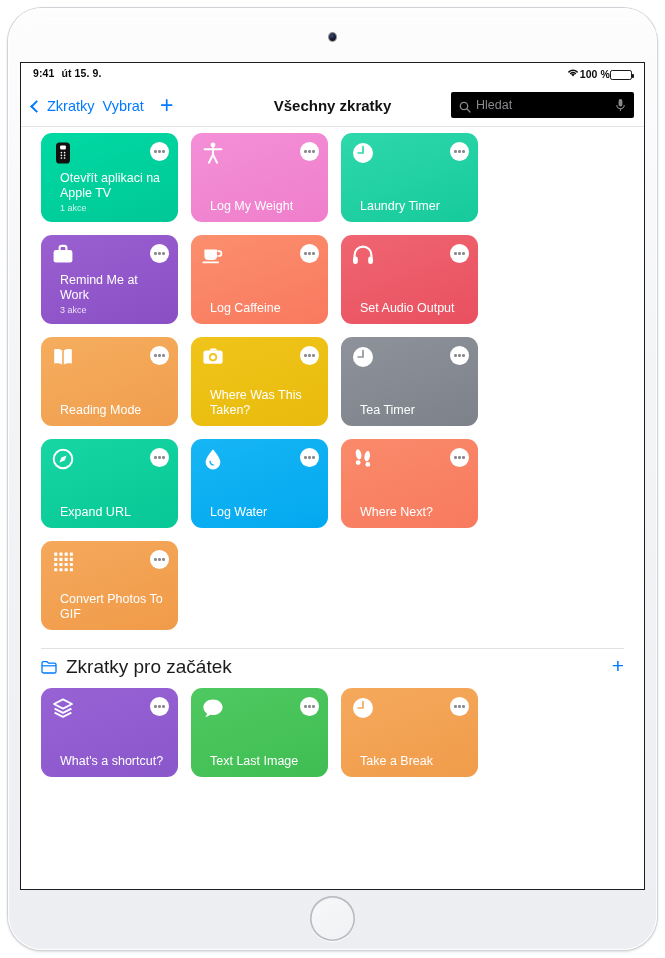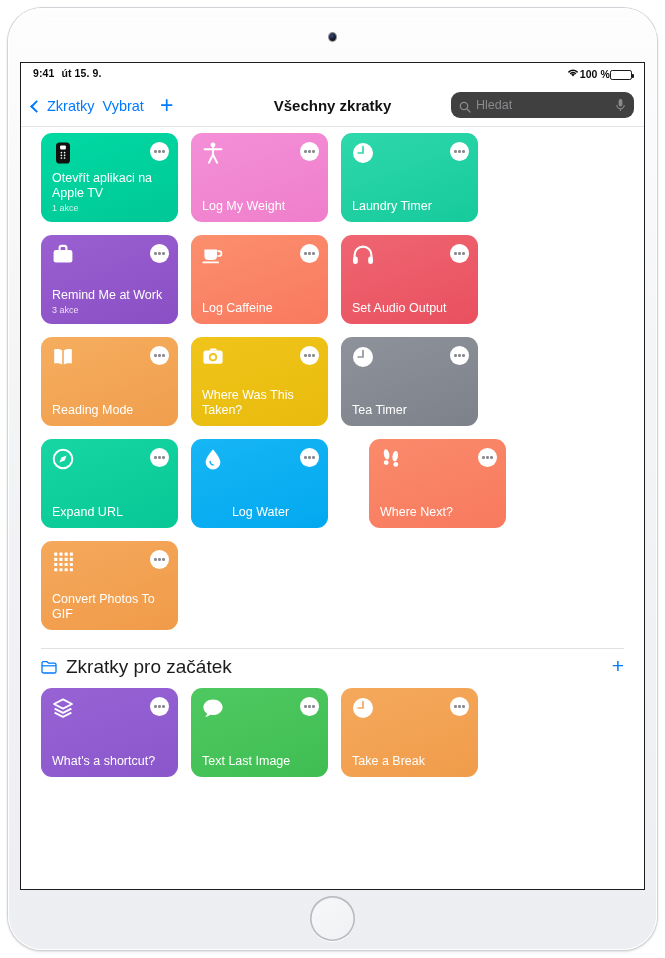--- a/index.html
+++ b/index.html
@@ -154,22 +154,22 @@
     font-size: 15px;
     font-weight: bold;
     color: #111;
     pointer-events: none;
   }
   #search-field {
     position: absolute;
     right: 10px; top: 9px;
     width: 183px;
     height: 26px;
-    background: #404040;
-    border-radius: 9px;
+    background: #000000;
+    border-radius: 2px;
     display: flex;
     align-items: center;
     padding: 0 8px;
     gap: 5px;
   }
   .search-glyph { width: 12px; height: 12px; flex: none; }
   .search-placeholder {
     flex: 1;
     font-size: 12.5px;
     color: #8a8a8f;
@@ -220,21 +220,21 @@
     gap: 1.6px;
   }
   .tile-dots i {
     width: 2.6px; height: 2.6px;
     border-radius: 50%;
     background: #8b8b90;
     display: block;
   }
   .tile-text {
     position: absolute;
-    left: 11px;
+    left: 19px;
     right: 9px;
     bottom: 8px;
   }
   .tile-name {
     font-size: 12.5px;
     color: #ffffff;
     line-height: 15px;
     word-wrap: break-word;
   }
   .tile-sub {
@@ -495,37 +495,37 @@
           </span>
           <span class="tile-dots">
             <i></i>
             <i></i>
             <i></i>
           </span>
           <div class="tile-text">
             <div class="tile-name">Expand URL</div>
           </div>
         </div>
-        <div class="tile" style="background: linear-gradient(160deg, rgb(23, 182, 245) 0%, rgb(2, 168, 239) 100%); text-align: center;">
+        <div class="tile" style="background: linear-gradient(160deg, rgb(23, 182, 245) 0%, rgb(2, 168, 239) 100%);">
           <span class="tile-icon">
             <svg viewBox="0 0 22 22">
               <path d="M11 1.4 C11 1.4 3.6 9.4 3.6 14 A7.4 7.4 0 0 0 18.4 14 C18.4 9.4 11 1.4 11 1.4 Z" fill="currentColor"></path>
               <path d="M8.2 13.4 A3.2 3.2 0 0 0 11.2 17" stroke="#17b6f5" stroke-width="1.5" fill="none" stroke-linecap="round"></path>
             </svg>
           </span>
           <span class="tile-dots">
             <i></i>
             <i></i>
             <i></i>
           </span>
           <div class="tile-text">
             <div class="tile-name">Log Water</div>
           </div>
         </div>
-        <div class="tile" style="background: linear-gradient(160deg, rgb(250, 138, 107) 0%, rgb(248, 122, 94) 100%); margin-left: 28px;">
+        <div class="tile" style="background: linear-gradient(160deg, rgb(250, 138, 107) 0%, rgb(248, 122, 94) 100%);">
           <span class="tile-icon">
             <svg viewBox="0 0 22 22">
               <ellipse cx="6.6" cy="6.4" rx="2.7" ry="5.2" fill="currentColor" transform="rotate(-12 6.6 6.4)"></ellipse>
               <ellipse cx="6.2" cy="14.6" rx="2.4" ry="2.3" fill="currentColor"></ellipse>
               <ellipse cx="15.2" cy="8.2" rx="2.7" ry="5.2" fill="currentColor" transform="rotate(10 15.2 8.2)"></ellipse>
               <ellipse cx="15.8" cy="16.4" rx="2.4" ry="2.3" fill="currentColor"></ellipse>
             </svg>
           </span>
           <span class="tile-dots">
             <i></i>

